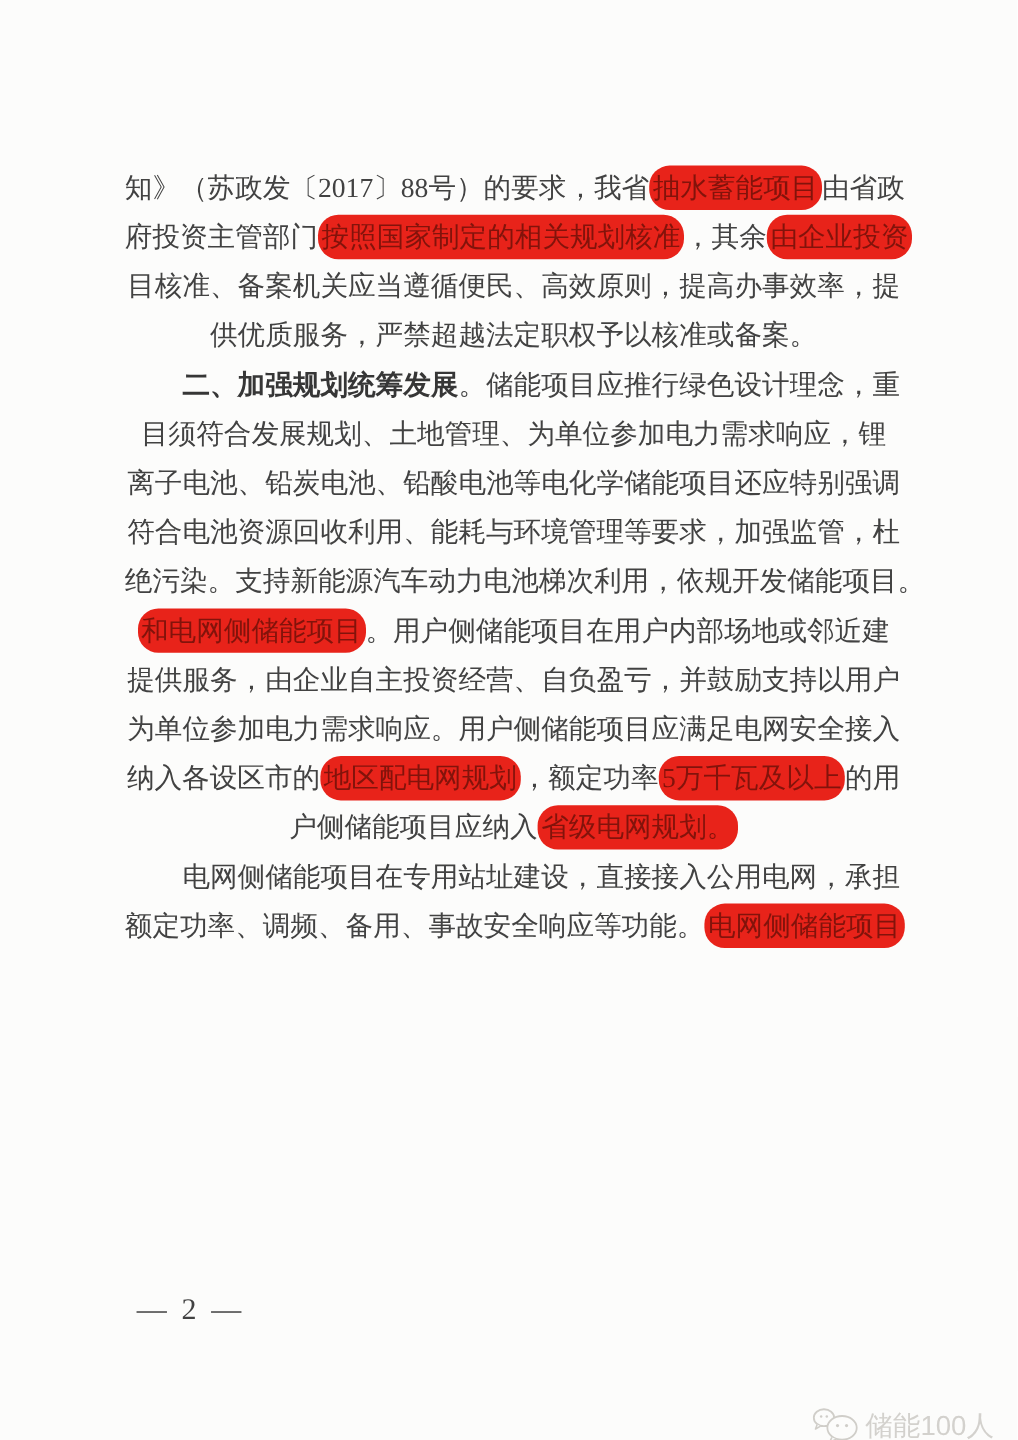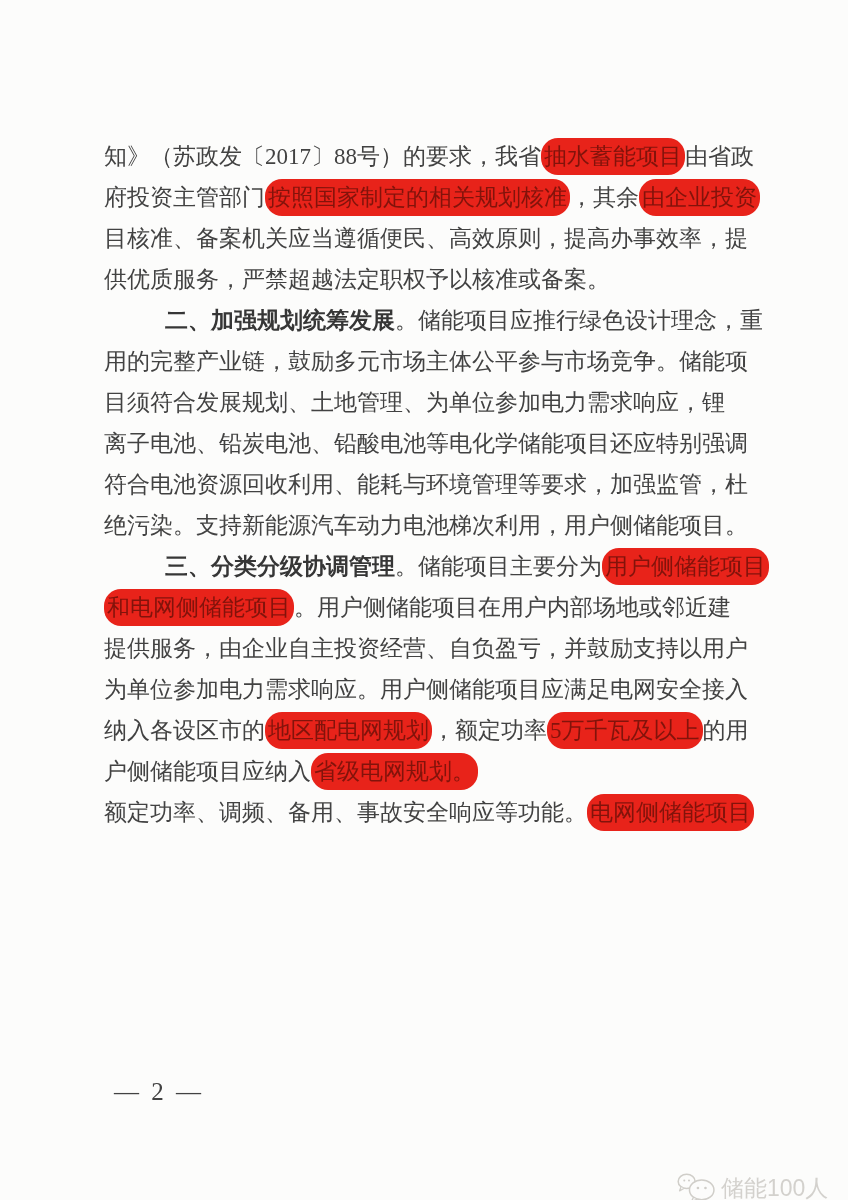--- a/index.html
+++ b/index.html
@@ -20,35 +20,35 @@
     left: 104px;
     top: 136px;
     width: 648px;
     font-size: 23px;
     color: var(--text, #424242);
   }
   .line {
     height: 41px;
     line-height: 41px;
     white-space: nowrap;
+    text-align: center;
   }
   .line.indent {
     padding-left: 46px;
   }
   .hl {
     background: var(--highlight, #e8231a);
     color: var(--highlight-text, #82130b);
     padding: 6px 3px;
     border-radius: 17px;
   }
   .b {
     font-weight: bold;
     font-family: "Liberation Sans", sans-serif;
     color: #363636;
-    margin-left: 15px;
   }
   .footer {
     position: absolute;
     left: 114px;
     top: 1078px;
     font-size: 25px;
     color: var(--text, #454545);
     letter-spacing: 3px;
   }
   .watermark {
@@ -71,31 +71,30 @@
 <body>
 
 <div class="page">
 
   <div class="text-block">
       <div class="line"><span>知》（苏政发〔2017〕88号）的要求，我省</span><span class="hl">抽水蓄能项目</span><span>由省政</span></div>
       <div class="line"><span>府投资主管部门</span><span class="hl">按照国家制定的相关规划核准</span><span>，其余</span><span class="hl">由企业投资</span></div>
       <div class="line"><span>目核准、备案机关应当遵循便民、高效原则，提高办事效率，提</span></div>
       <div class="line"><span>供优质服务，严禁超越法定职权予以核准或备案。</span></div>
       <div class="line indent"><span class="b">二、加强规划统筹发展</span><span>。储能项目应推行绿色设计理念，重</span></div>
-      <div class="line"><span>用的完整产业链，鼓励多元市场主体公平参与市场竞争。储能项</span></div>
       <div class="line"><span>目须符合发展规划、土地管理、为单位参加电力需求响应，锂</span></div>
       <div class="line"><span>离子电池、铅炭电池、铅酸电池等电化学储能项目还应特别强调</span></div>
       <div class="line"><span>符合电池资源回收利用、能耗与环境管理等要求，加强监管，杜</span></div>
-      <div class="line"><span>绝污染。支持新能源汽车动力电池梯次利用，用户侧储能项目。</span></div>
-      <div class="line indent"><span class="b">三、分类分级协调管理</span><span>。储能项目主要分为</span><span class="hl">用户侧储能项目</span></div>
+      <div class="line"><span>绝污染。支持新能源汽车动力电池梯次利用，依规开发储能项目。</span></div>
       <div class="line"><span class="hl">和电网侧储能项目</span><span>。用户侧储能项目在用户内部场地或邻近建</span></div>
       <div class="line"><span>提供服务，由企业自主投资经营、自负盈亏，并鼓励支持以用户</span></div>
       <div class="line"><span>为单位参加电力需求响应。用户侧储能项目应满足电网安全接入</span></div>
       <div class="line"><span>纳入各设区市的</span><span class="hl">地区配电网规划</span><span>，额定功率</span><span class="hl">5万千瓦及以上</span><span>的用</span></div>
       <div class="line"><span>户侧储能项目应纳入</span><span class="hl">省级电网规划。</span></div>
+      <div class="line indent"><span>电网侧储能项目在专用站址建设，直接接入公用电网，承担</span></div>
       <div class="line"><span>额定功率、调频、备用、事故安全响应等功能。</span><span class="hl">电网侧储能项目</span></div>
     </div>
 
   <div class="footer">— 2 —</div>
 
   <div class="watermark">
     <span>
       <svg width="42" height="32" viewBox="0 0 44 34" fill="none" xmlns="http://www.w3.org/2000/svg">
         <ellipse cx="11" cy="10" rx="9" ry="7.5" stroke="#d0cec9" stroke-width="1.6" fill="#fcfcfb"></ellipse>
         <path d="M5 16 L3.5 20 L8 17.5" stroke="#d0cec9" stroke-width="1.4" fill="#fcfcfb" stroke-linejoin="round"></path>

